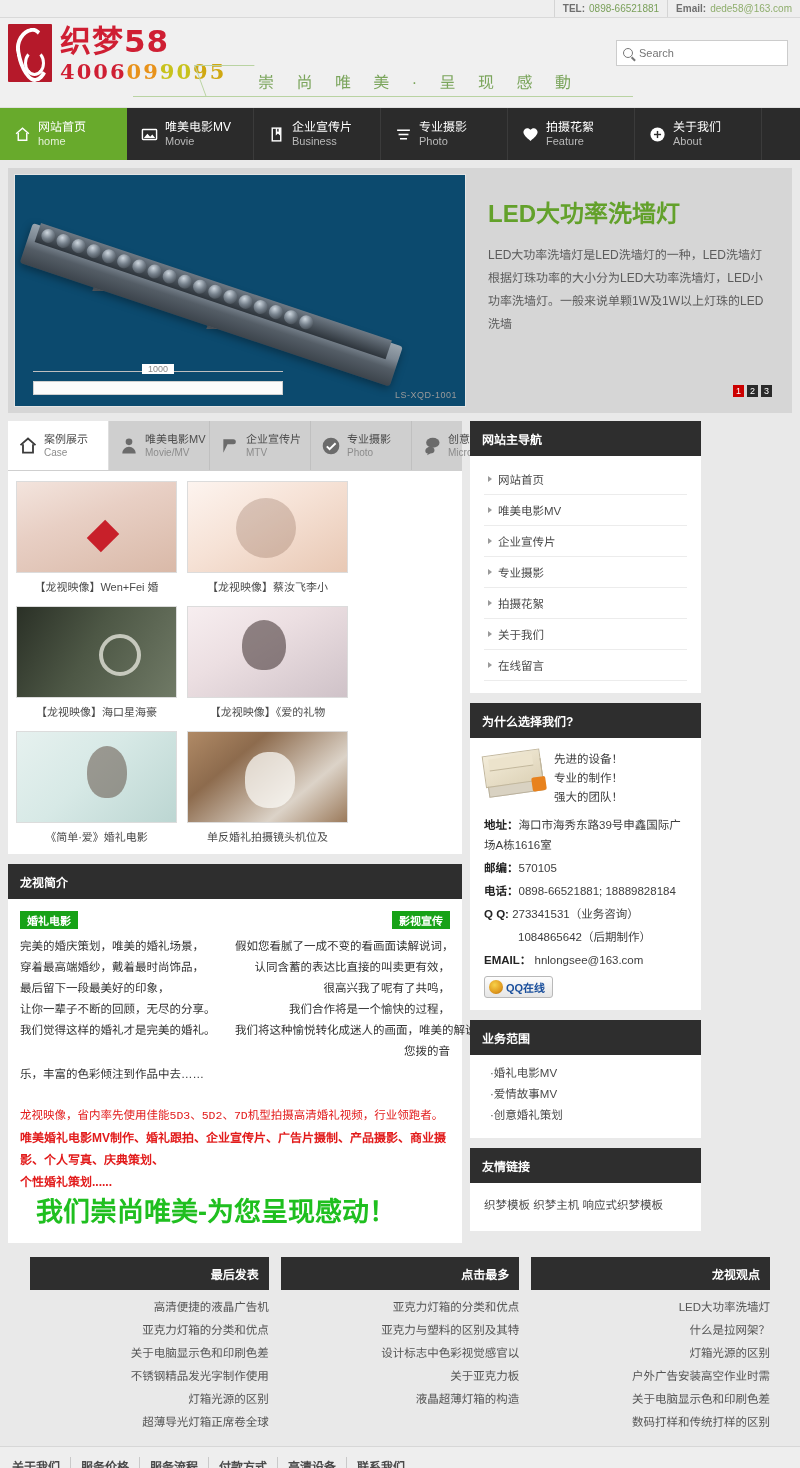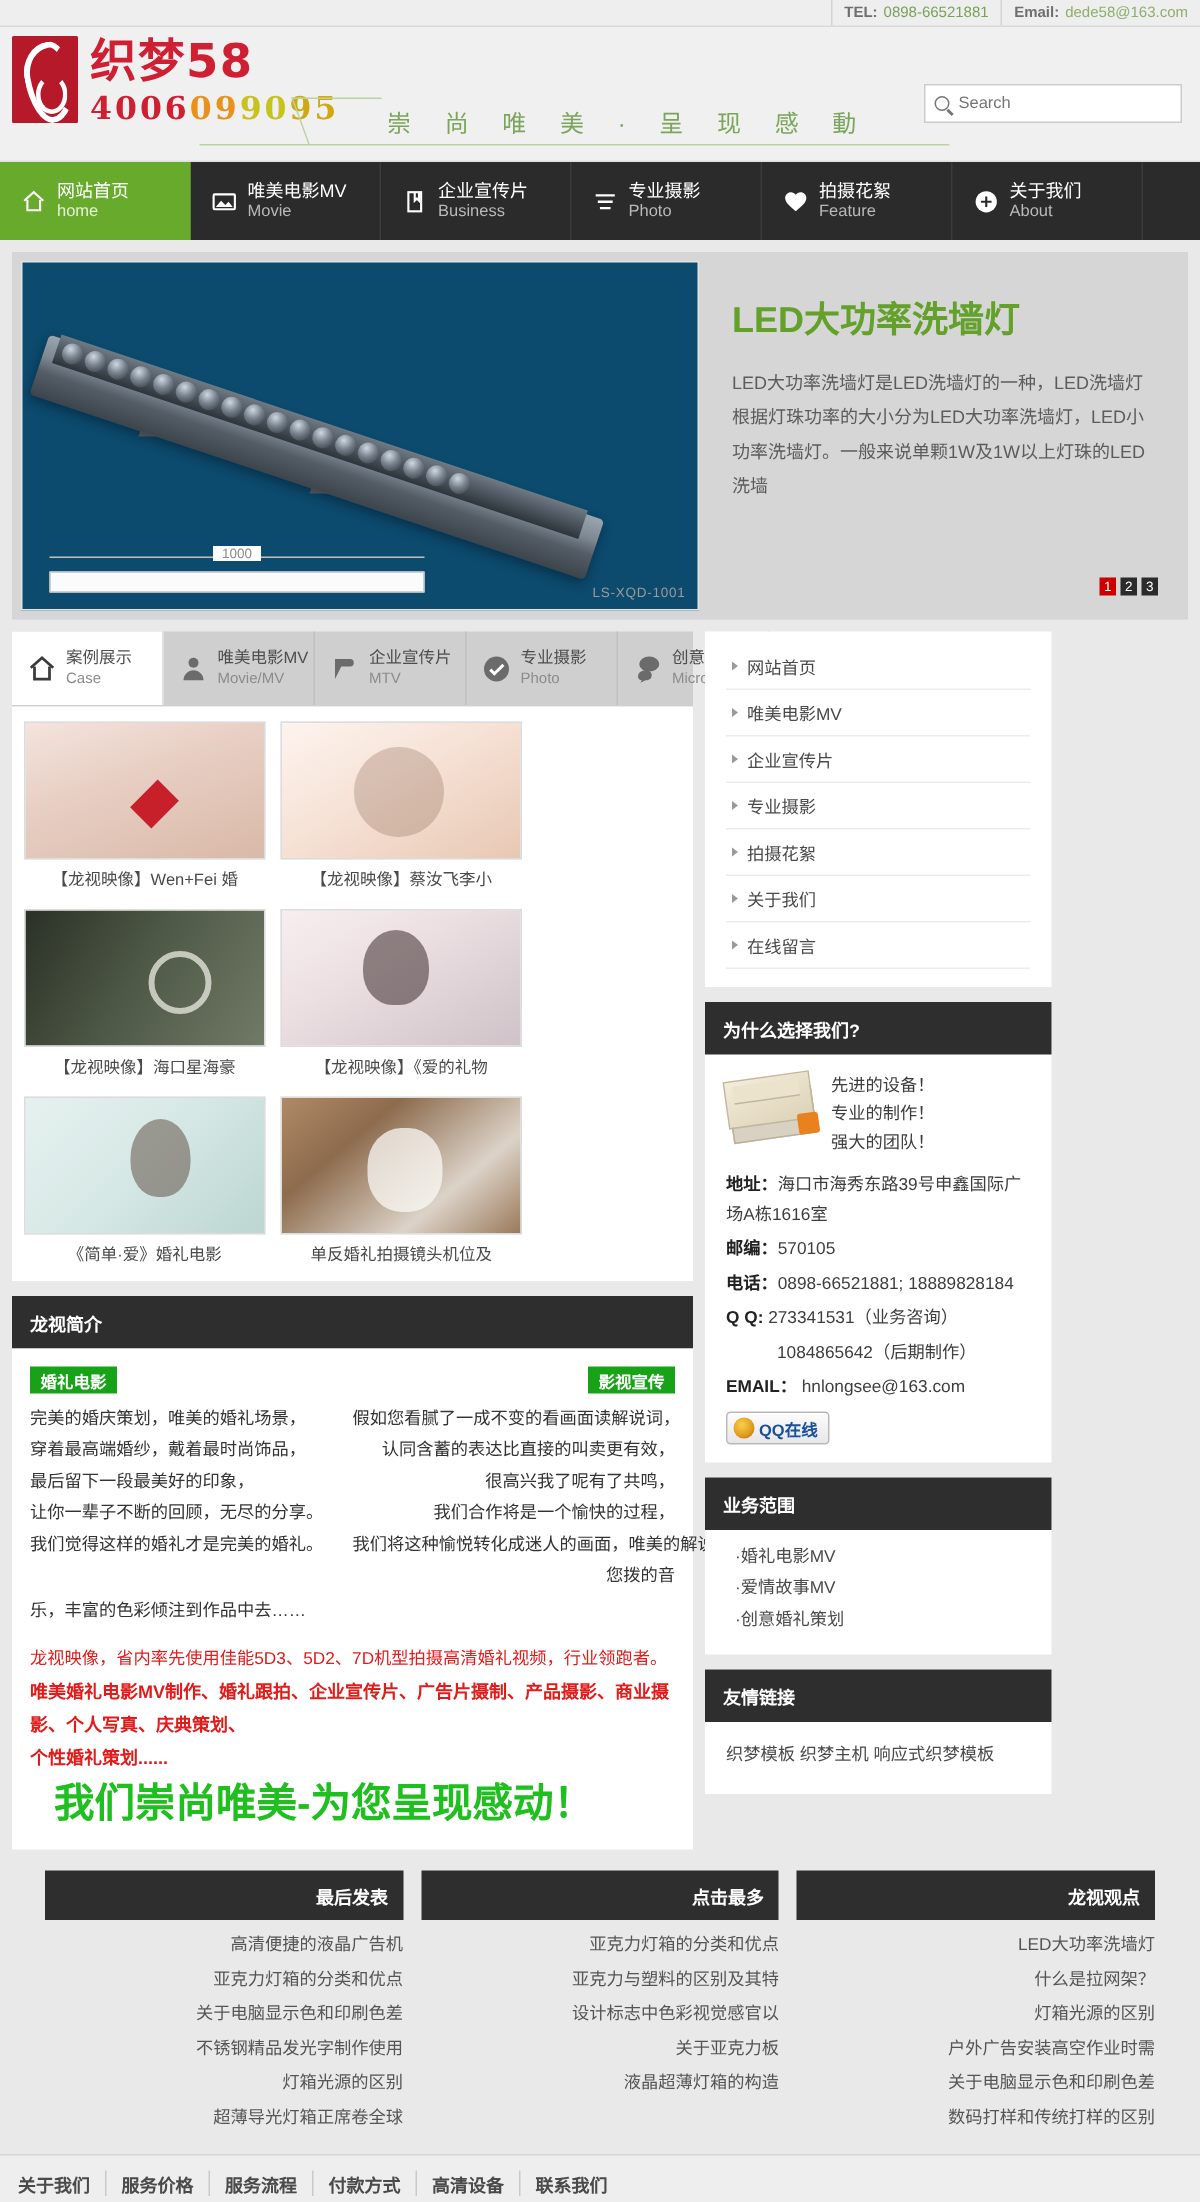--- a/index.html
+++ b/index.html
@@ -119,21 +119,21 @@
     position: absolute;
     left: 200px; bottom: 10px;
     width: 60px; height: 32px;
     border-left: 1px solid #b9d3a2;
     transform: skewX(20deg);
     border-top: 1px solid #b9d3a2;
   }
 
   .searchbox {
     position: absolute;
-    right: 12px; top: 38px;
+    right: 12px; top: 22px;
     width: 172px; height: 26px;
     background: #fff;
     border: 1px solid #cccccc;
     display: flex;
     align-items: center;
     padding: 0 6px;
   }
   .searchbox input {
     border: 0; outline: 0;
     font-size: 11px;
@@ -402,21 +402,22 @@
     font-size: 11.5px;
     color: #333;
     line-height: 21px;
     white-space: nowrap;
   }
   .intro-tail { font-size: 11.5px; color: #333; line-height: 21px; margin-top: 2px; }
   .red-line {
     color: #e21b1b;
     font-size: 11.5px;
     line-height: 22px;
-    margin-top: 10px;
+    margin-top: 20px;
+    font-family: Liberation Mono, monospace;
   }
   .red-bold {
     color: #e21b1b;
     font-size: 12px;
     font-weight: bold;
     line-height: 22px;
   }
   .big-green {
     color: #1fbf1f;
     font-size: 27px;
@@ -856,20 +857,21 @@
           <div class="red-bold">个性婚礼策划......</div>
           <div class="big-green">我们崇尚唯美-为您呈现感动！</div>
         </div>
       </div>
 
     </div>
 
     <div class="col-right">
 
       <div class="side-block">
+        <div class="side-head">网站主导航</div>
         <div class="side-body">
           <div class="side-nav-item">
             <span class="caret"></span>
             <span>网站首页</span>
           </div>
           <div class="side-nav-item">
             <span class="caret"></span>
             <span>唯美电影MV</span>
           </div>
           <div class="side-nav-item">

